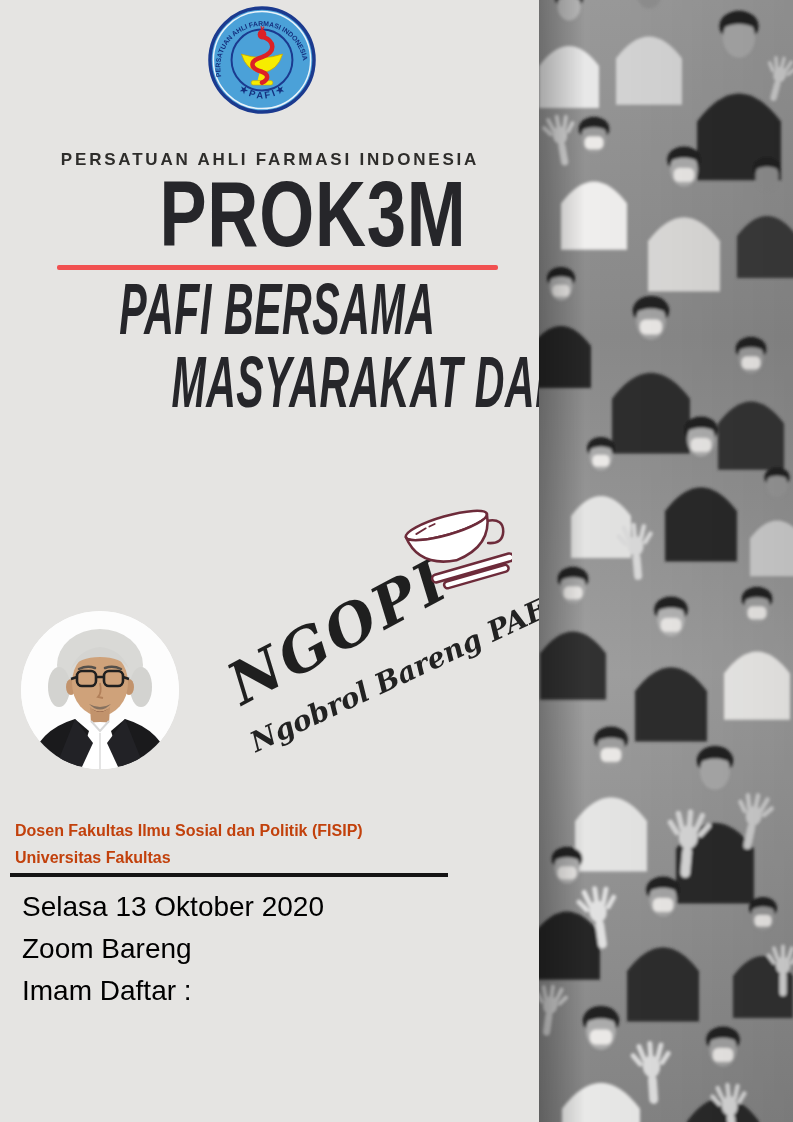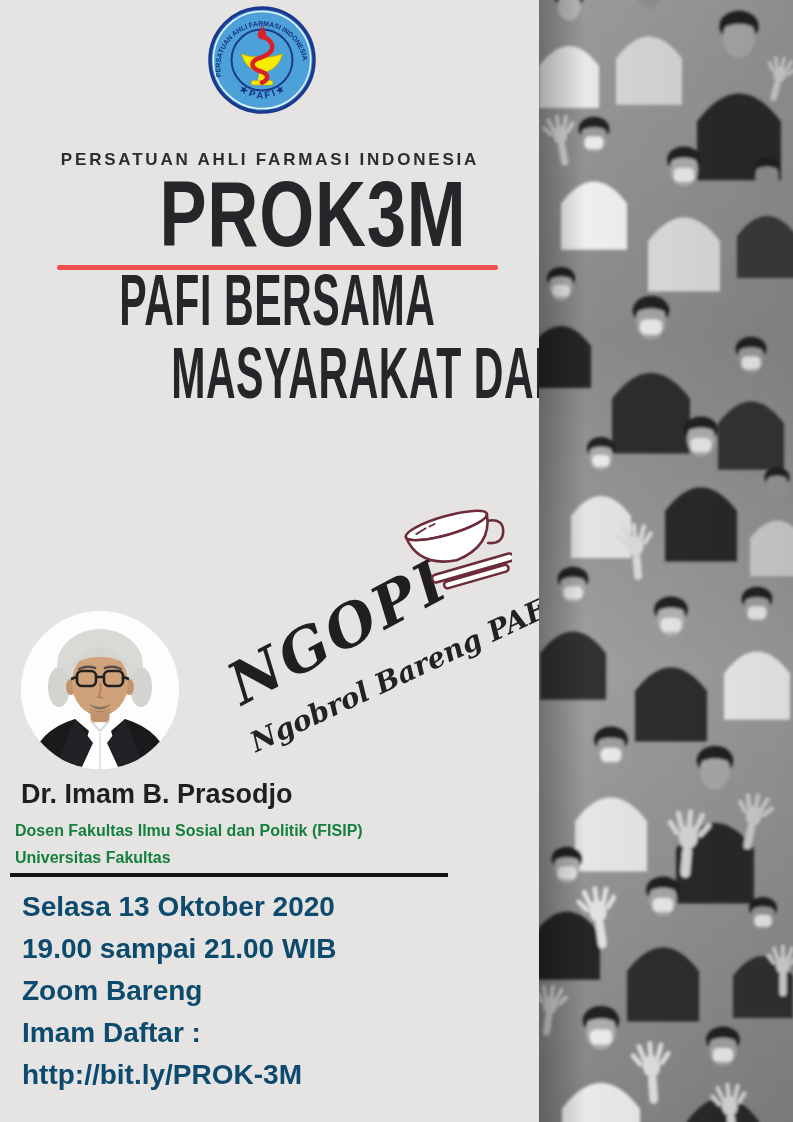--- a/index.html
+++ b/index.html
@@ -20,21 +20,21 @@
     position:absolute;top:166px;left:0;width:540px;text-align:center;line-height:96px;margin-left:43px;
   }
   .program-title span{
     display:inline-block;font-size:93px;font-weight:800;color:#26262a;
     transform:scaleX(0.76);transform-origin:center;letter-spacing:1px;white-space:nowrap;
   }
   .red-divider{
     position:absolute;top:265px;left:57px;width:441px;height:5px;border-radius:2px;
   }
   .main-title{
-    position:absolute;top:264px;left:0;width:540px;text-align:center;
+    position:absolute;top:273px;left:0;width:540px;text-align:center;font-style:italic;
   }
   .main-title .line{height:73px;line-height:73px;}
   .main-title .line span{
     display:inline-block;font-size:72px;font-weight:800;color:#26262a;
     transform:scaleX(0.57);transform-origin:center;white-space:nowrap;letter-spacing:1px;
   }
   .ngopi-title{
     position:absolute;left:188px;top:598px;width:300px;text-align:center;
     transform:rotate(-28deg);transform-origin:center;
     font-family:"DejaVu Serif",serif;font-style:italic;font-weight:bold;
@@ -48,27 +48,27 @@
   }
   .cup-wrap{position:absolute;left:394px;top:494px;width:118px;height:102px;}
   .speaker-photo{
     position:absolute;left:21px;top:611px;width:158px;height:158px;border-radius:50%;
     overflow:hidden;background:#fdfdfd;
   }
   .speaker-name{
     position:absolute;left:21px;top:779px;font-size:27px;font-weight:700;color:#1f1f1f;white-space:nowrap;
   }
   .speaker-affil{
-    position:absolute;left:15px;top:817px;font-size:16px;font-weight:700;color:#15803d;line-height:27px;
+    position:absolute;left:15px;top:817px;font-size:16px;font-weight:700;color:#c2410c;line-height:27px;
   }
   .section-divider{
     position:absolute;top:873px;left:10px;width:438px;height:4px;background:#141414;
   }
   .event-details{
-    position:absolute;left:22px;top:886px;font-size:28px;font-weight:700;color:#0c4a6e;line-height:42px;white-space:nowrap;
+    position:absolute;left:22px;top:886px;font-size:28px;font-weight:400;color:#000000;line-height:42px;white-space:nowrap;
   }
   .event-details .row{height:42px;}
   
   .crowd-photo{position:absolute;left:539px;top:0;width:254px;height:1122px;background:#8f8f8f;}
   .crowd-photo svg{display:block;width:254px;height:1122px;}
 </style>
 </head>
 <body>
 
 <div class="left-col">
@@ -152,34 +152,31 @@
       <path d="M48,158 L58,116 Q79,106 100,116 L110,158 Z" fill="#ffffff"></path>
       <path d="M70,110 L79,120 L88,110" stroke="#d8d8d8" stroke-width="2" fill="none"></path>
       <path d="M79,122 L79,158" stroke="#e4e4e4" stroke-width="2"></path>
       <path d="M8,158 Q14,120 54,108 L68,120 L56,158 Z" fill="#1a1a1c"></path>
       <path d="M150,158 Q144,120 104,108 L90,120 L102,158 Z" fill="#1a1a1c"></path>
       <path d="M54,108 L72,132 L60,158 L34,158 Z" fill="#222226"></path>
       <path d="M104,108 L86,132 L98,158 L124,158 Z" fill="#222226"></path>
     </svg>
   </div>
 
-  <div class="speaker-name">Dr. Imam B. Prasodjo</div>
   <div class="speaker-affil">
     <div>Dosen Fakultas Ilmu Sosial dan Politik (FISIP)</div>
     <div>Universitas Fakultas</div>
   </div>
 
   <div class="section-divider"></div>
 
   <div class="event-details">
     <div class="row">Selasa 13 Oktober 2020</div>
-    <div class="row">19.00 sampai 21.00 WIB</div>
     <div class="row">Zoom Bareng</div>
     <div class="row">Imam Daftar :</div>
-    <div class="row">http://bit.ly/PROK-3M</div>
   </div>
 
 </div>
 
 <div class="crowd-photo">
   <svg viewBox="0 0 254 1122" preserveAspectRatio="none">
     <defs>
       <linearGradient id="gbg" x1="0" y1="0" x2="0" y2="1">
         <stop offset="0" stop-color="#9a9a9a"></stop>
         <stop offset="0.3" stop-color="#8a8a8a"></stop>

